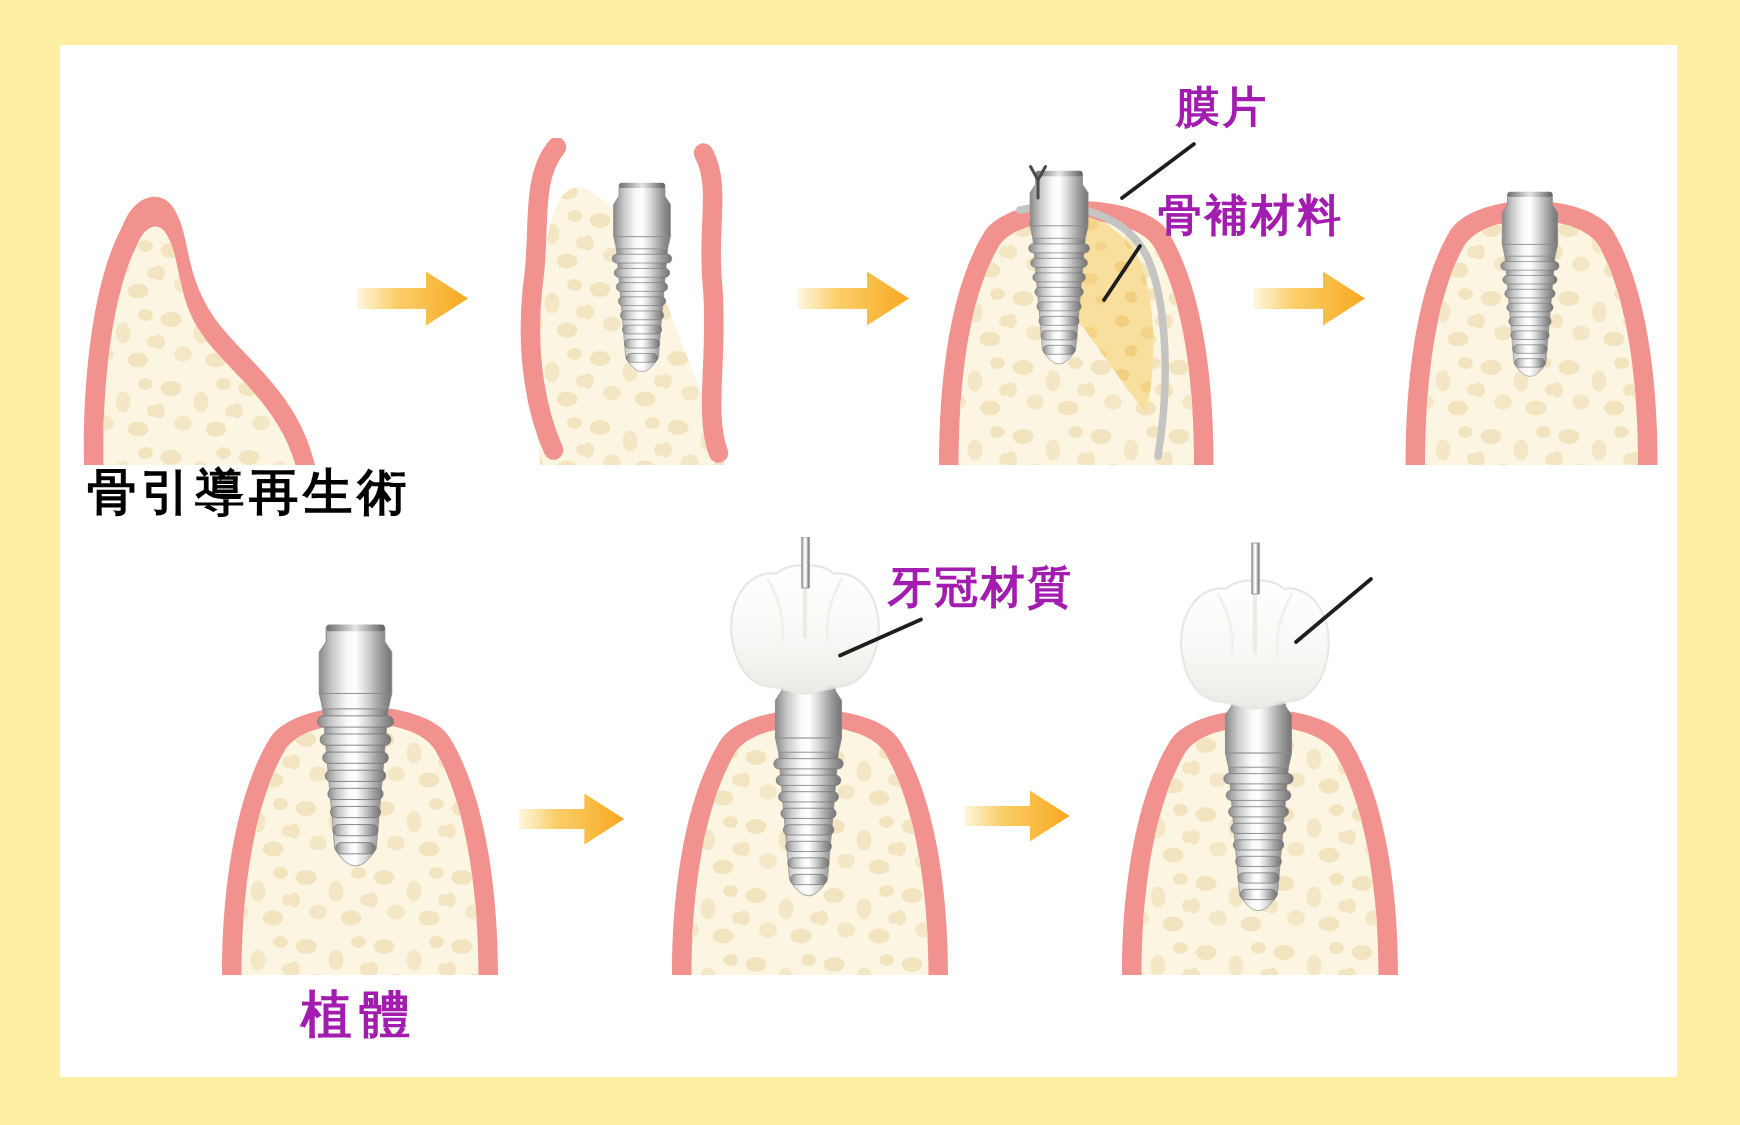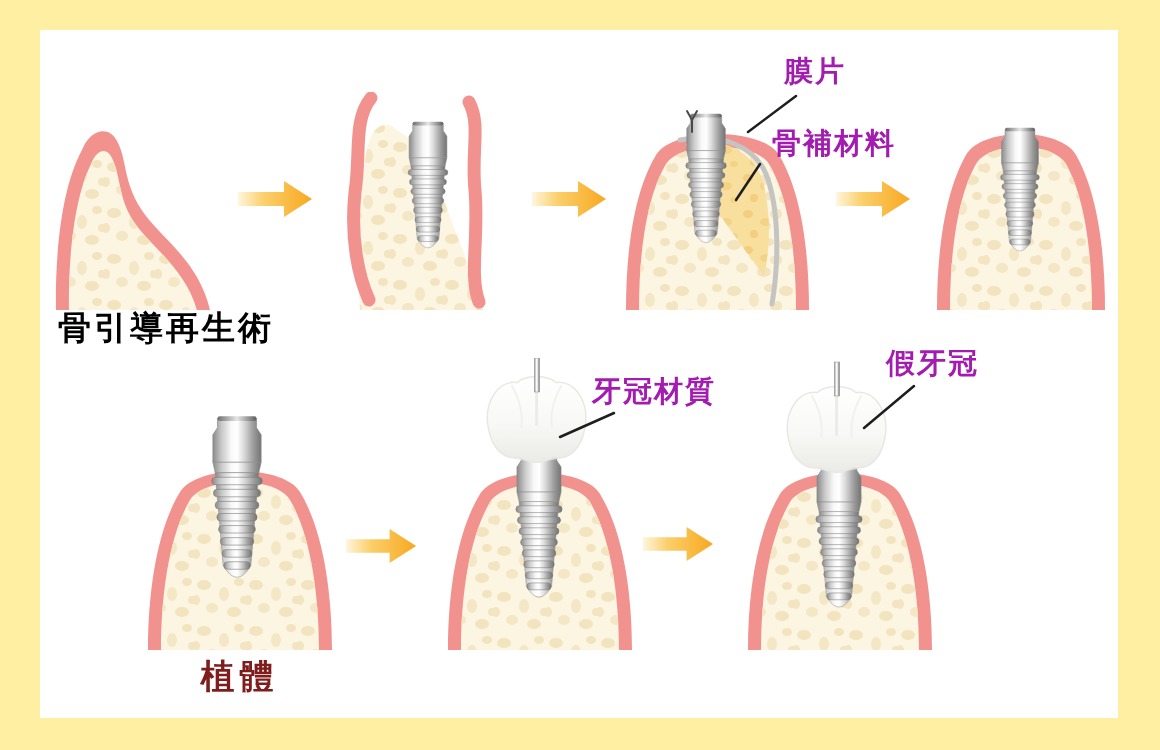--- a/index.html
+++ b/index.html
@@ -7,21 +7,21 @@
     position:relative;width:1160px;height:750px;
     background:#FFEFA3;overflow:hidden;
     font-family:"Liberation Sans","DejaVu Sans",sans-serif;
   }
   .panel{position:absolute;left:40px;top:30px;width:1078px;height:688px;background:#FFFFFF;}
   .abs{position:absolute;}
   .title{
     font-size:33px;font-weight:700;color:#000000;letter-spacing:3px;white-space:nowrap;
   }
   .caption{
-    font-size:34px;font-weight:700;color:#7f1d1d;letter-spacing:5px;
+    font-size:34px;font-weight:700;color:#a21caf;letter-spacing:5px;
     text-align:center;white-space:nowrap;
   }
   .note{
     font-size:29px;font-weight:700;color:#a21caf;letter-spacing:2px;white-space:nowrap;
   }
   svg{display:block;}
 </style>
 </head>
 <body>
 
@@ -184,17 +184,16 @@
     <use href="#implant" transform="translate(63.4,108) scale(1.05)"></use>
     <use href="#crown" transform="translate(37,30) scale(0.96)"></use>
     <use href="#pin" transform="translate(95,12)"></use>
   </svg>
 
   <div class="abs note" style="left:592px;top:372px">牙冠材質</div>
   <svg class="abs" style="left:556px;top:409px" width="62" height="32">
     <line x1="4" y1="28" x2="58" y2="4" stroke="#1E1E1E" stroke-width="2.5" stroke-linecap="round"></line>
   </svg>
 
-  <div class="abs note" style="left:886px;top:344px">假牙冠</div>
   <svg class="abs" style="left:860px;top:382px" width="58" height="50">
     <line x1="4" y1="46" x2="54" y2="4" stroke="#1E1E1E" stroke-width="2.5" stroke-linecap="round"></line>
   </svg>
 </div>
 
 </body></html>

